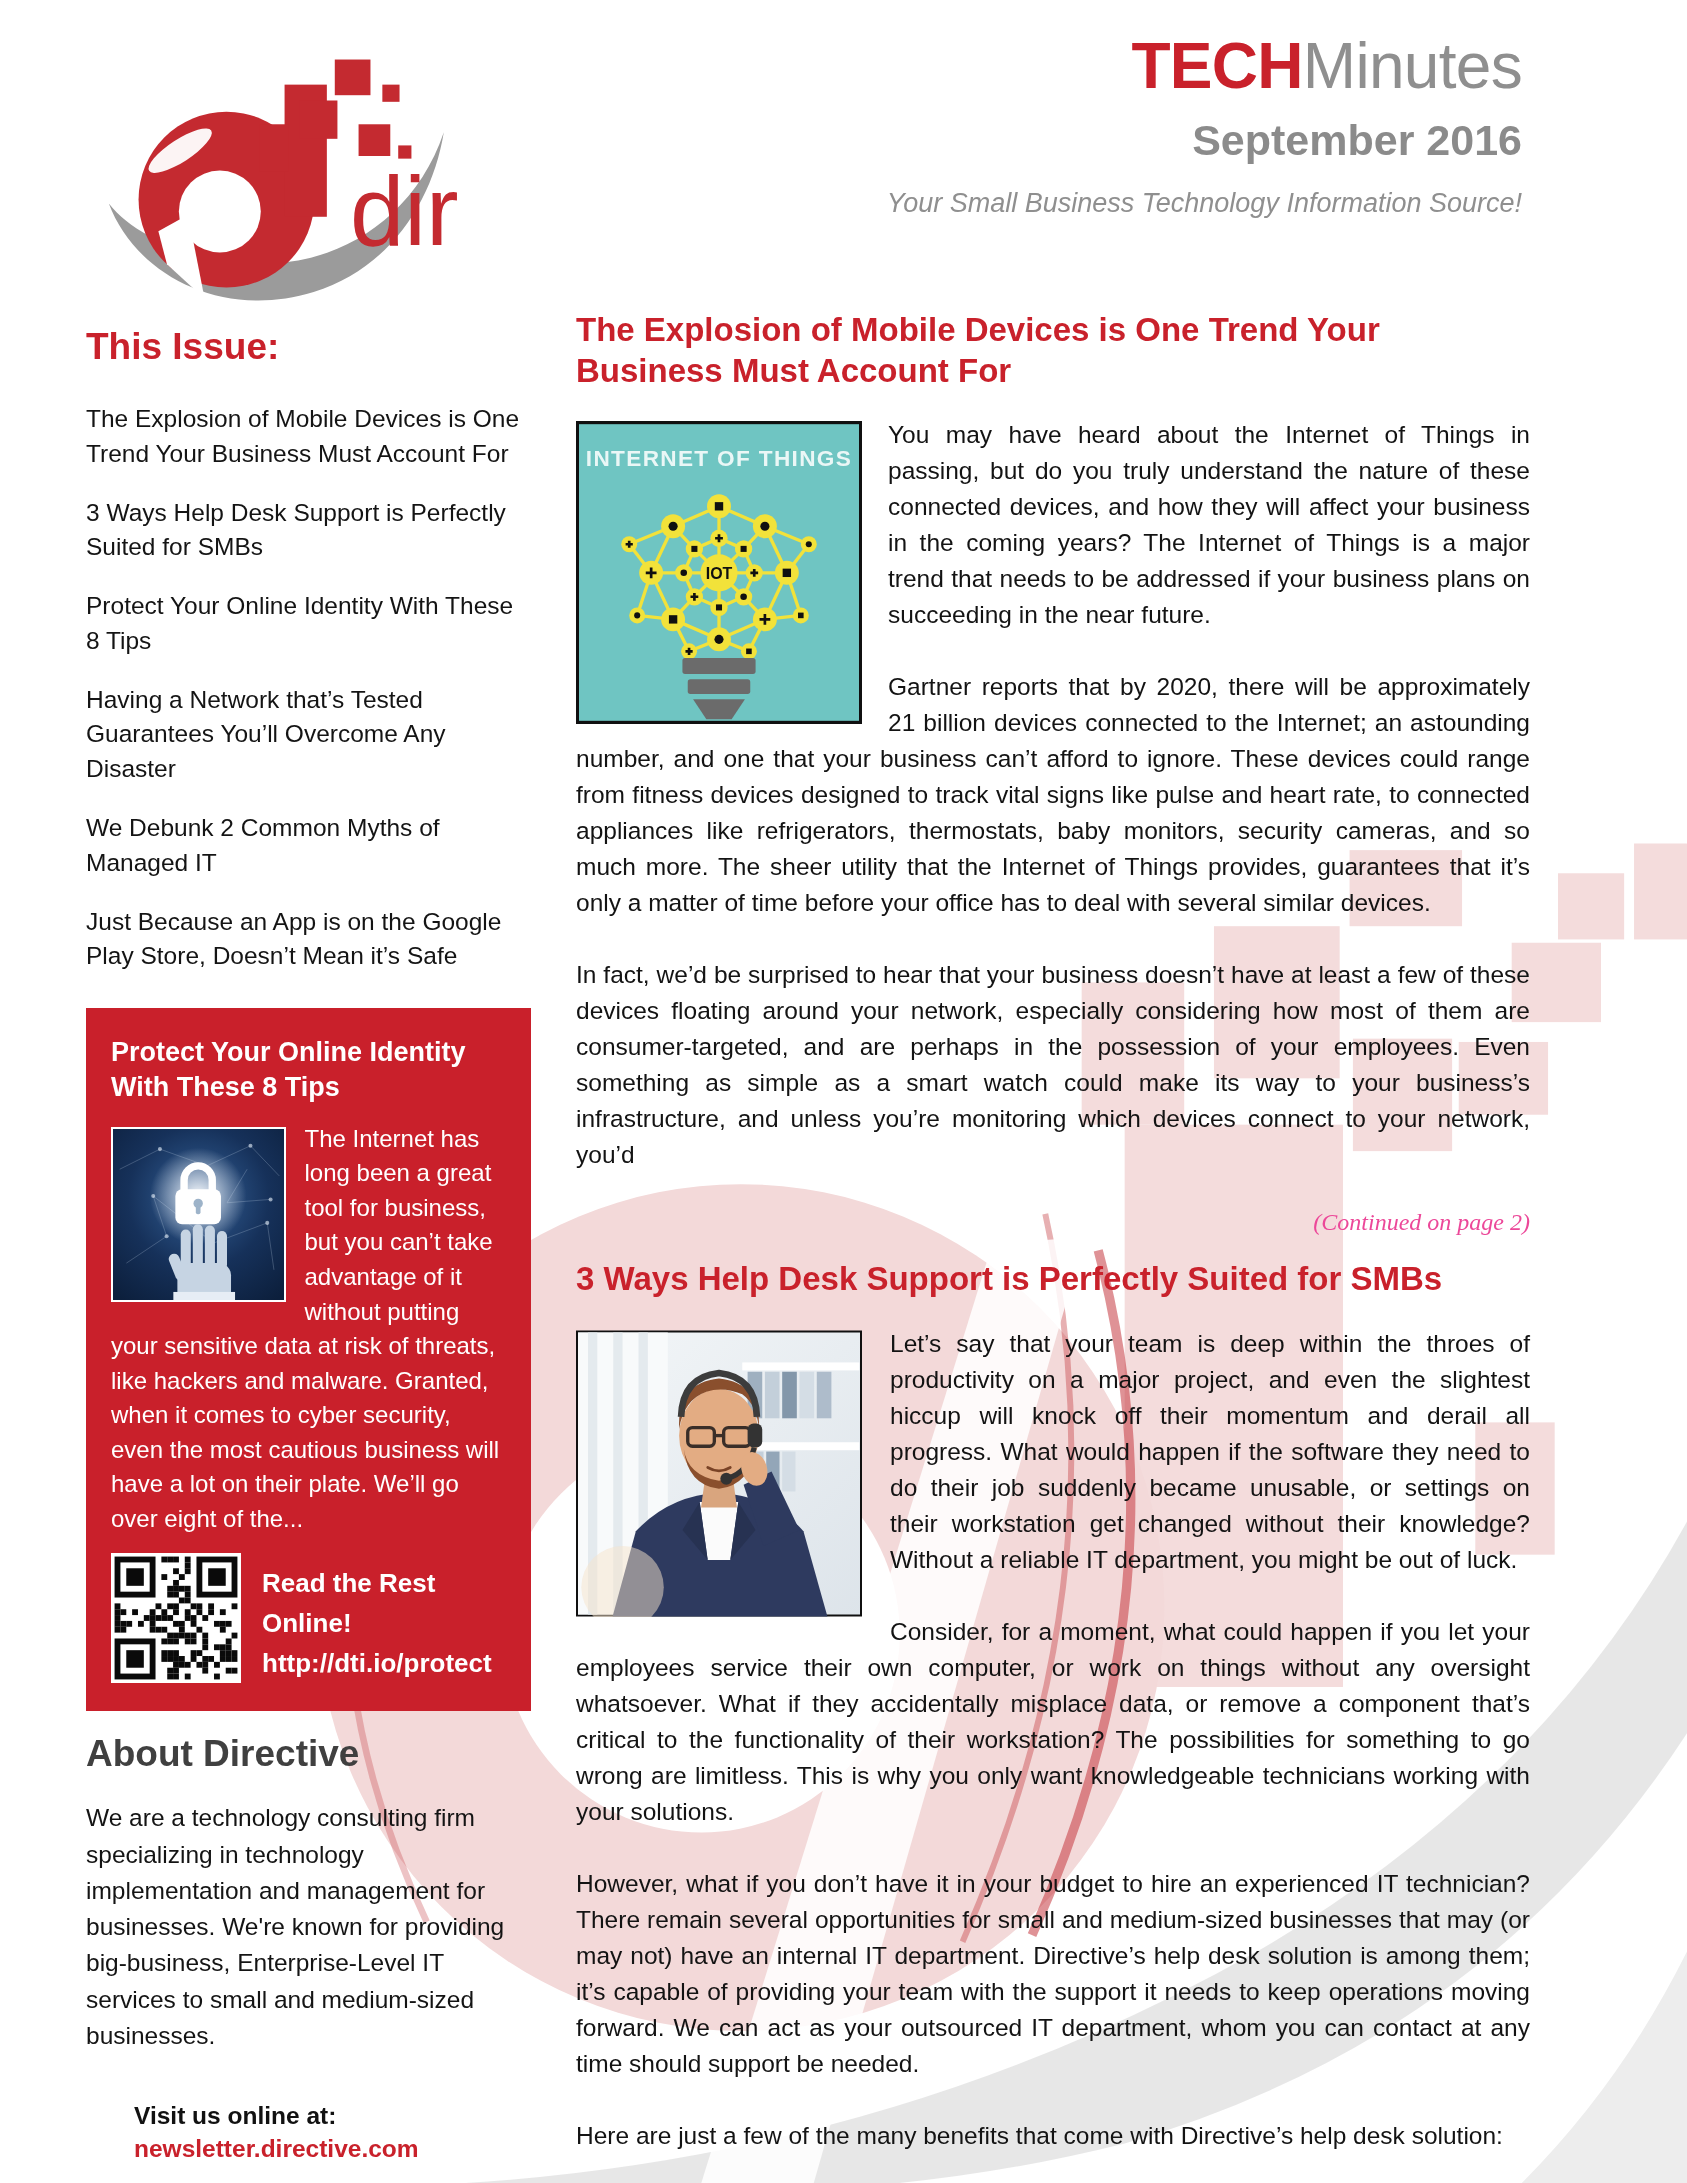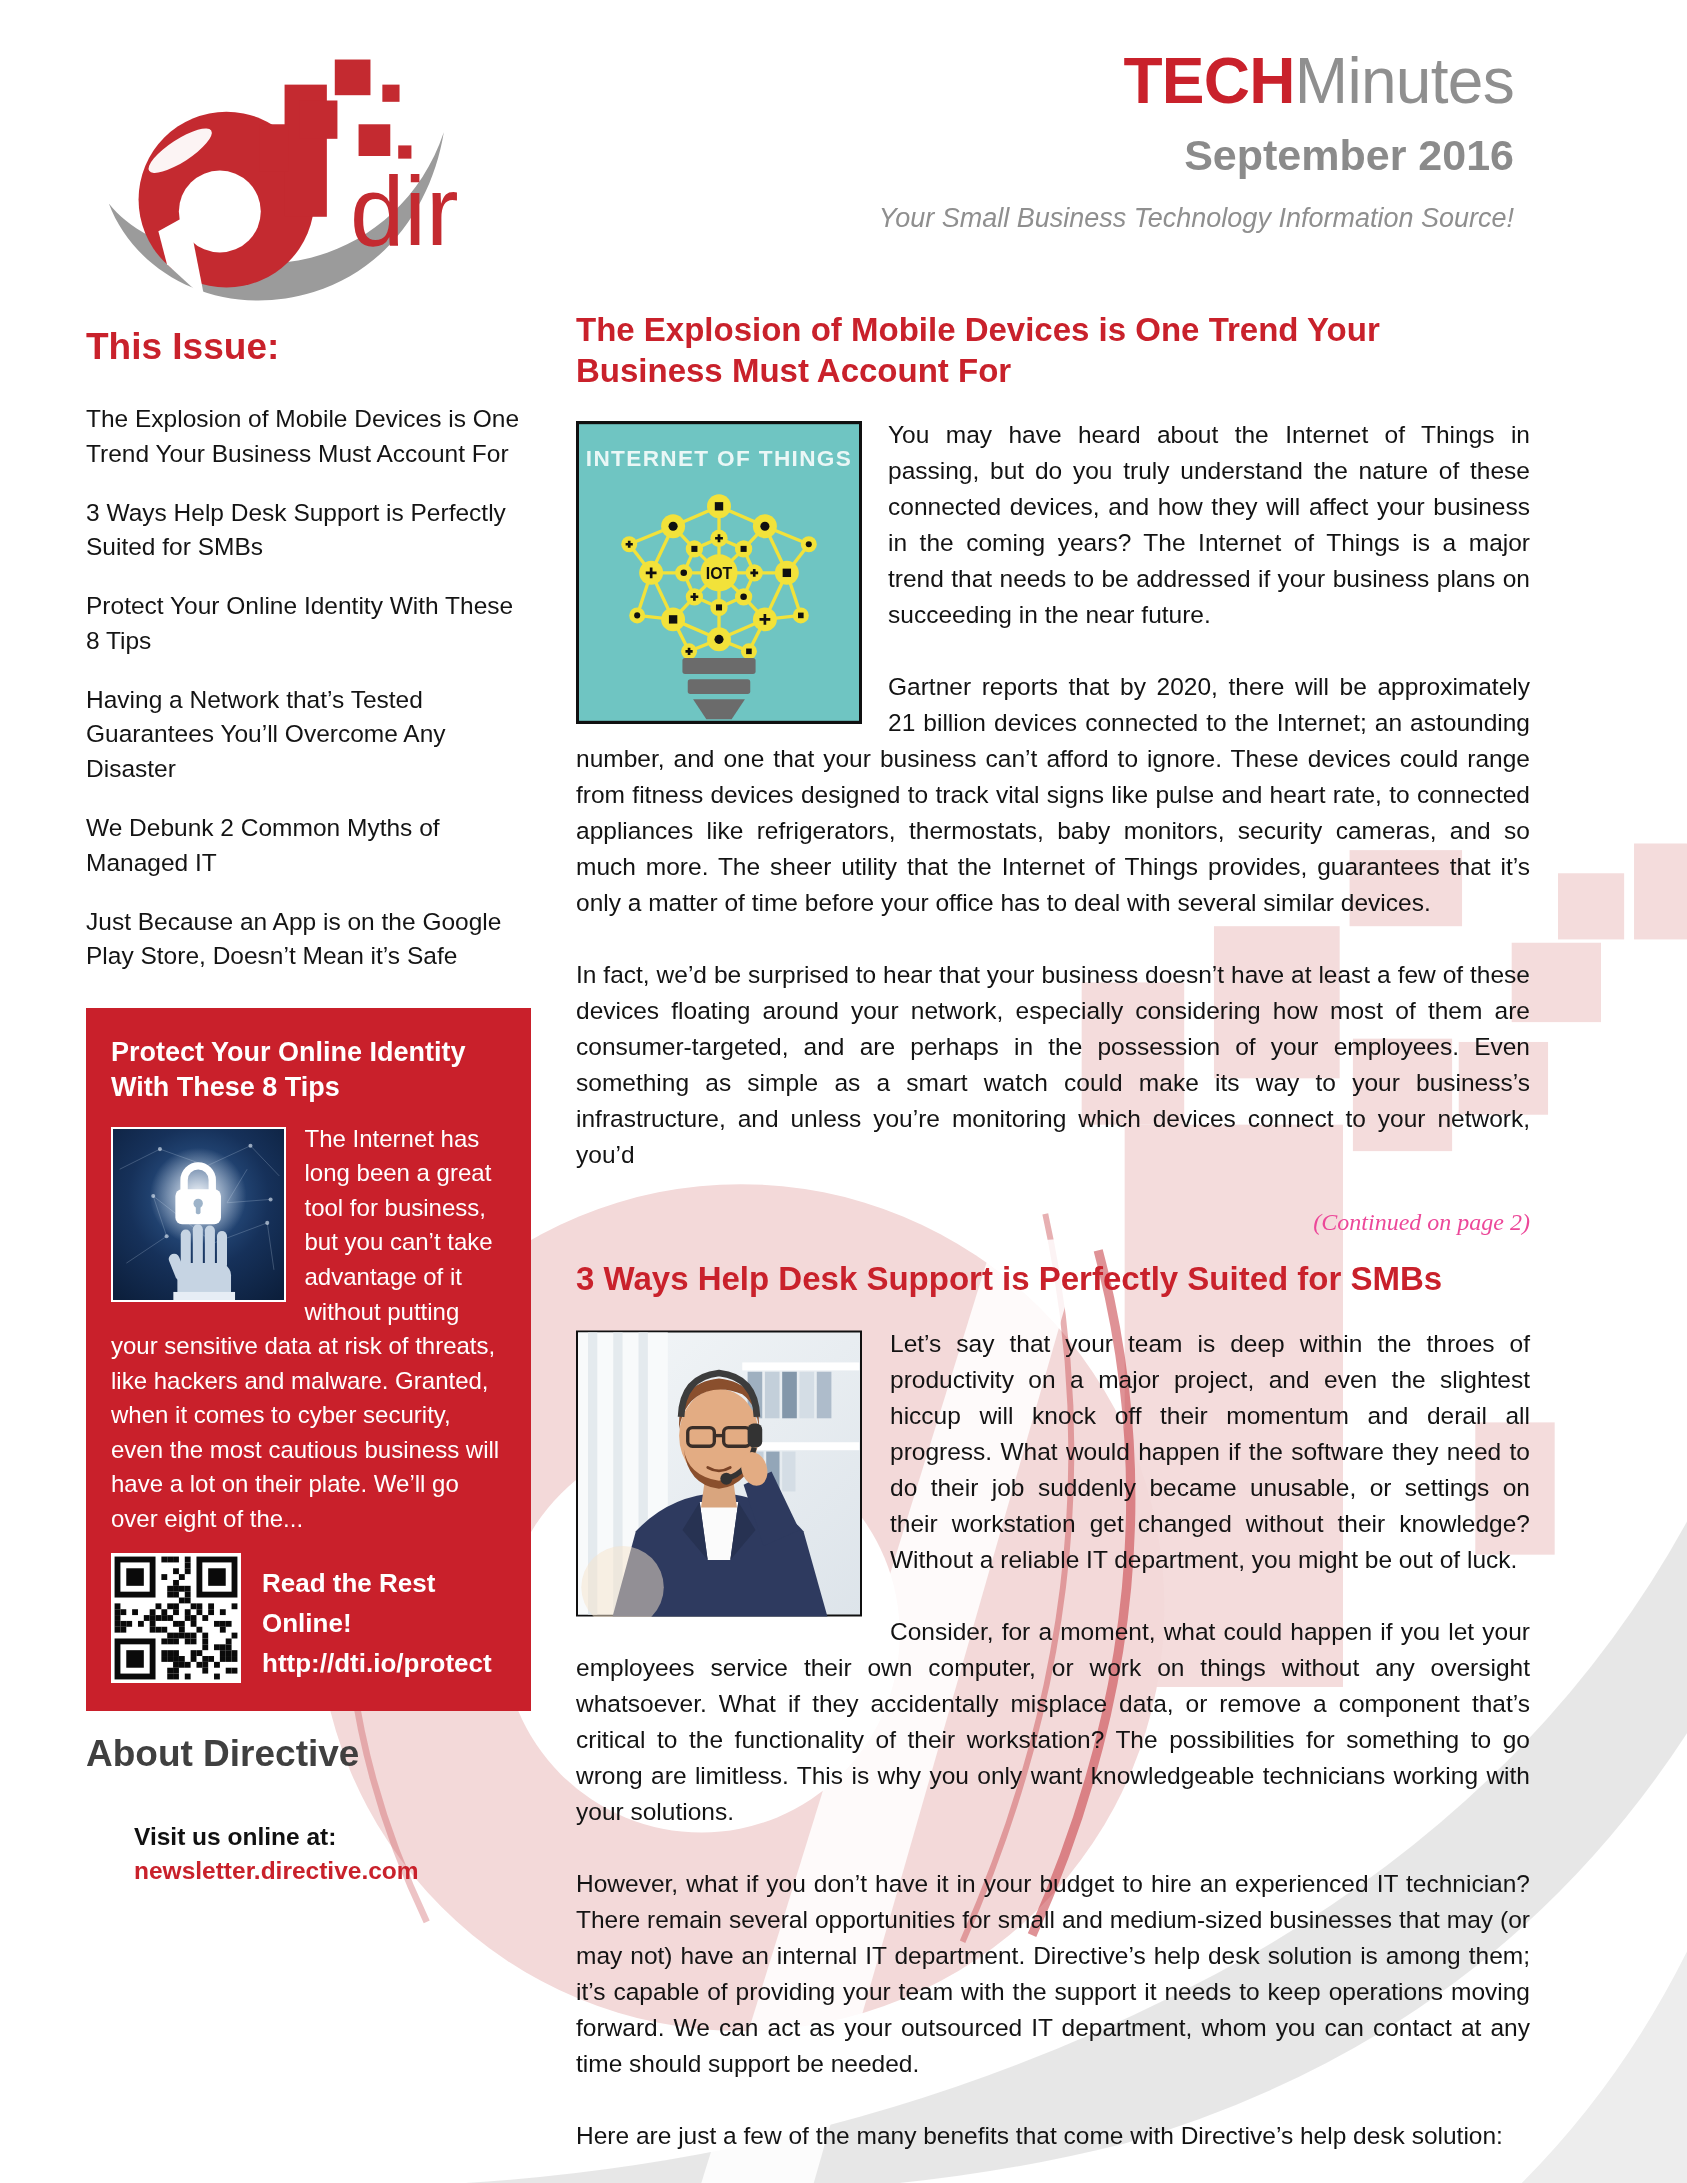--- a/index.html
+++ b/index.html
@@ -3,21 +3,21 @@
 <meta charset="utf-8">
 <style>
   html,body{margin:0;padding:0;background:#ffffff;}
   .page{position:relative;width:1687px;height:2183px;background:#ffffff;overflow:hidden;
         font-family:"Liberation Sans","DejaVu Sans",sans-serif;color:#141414;}
   .content{position:absolute;inset:0;z-index:2;}
   .watermark{position:absolute;inset:0;z-index:1;}
 
   
   .logo{position:absolute;left:89px;top:46px;}
-  .masthead{position:absolute;right:173px;top:33px;text-align:right;margin-top:15px;}
+  .masthead{position:absolute;right:165px;top:33px;text-align:right;}
   .mast-title{font-size:64px;line-height:1.05;letter-spacing:-0.7px;font-weight:700;}
   .mast-title .t-red{color:#C9212B;}
   .mast-title .t-gray{color:#8f8f8f;font-weight:400;}
   .mast-date{font-size:43px;font-weight:700;color:#8b8b8b;margin-top:16px;}
   .mast-tagline{font-size:27px;font-style:italic;color:#8f8f8f;margin-top:22.5px;}
 
   
   .columns{position:absolute;top:301px;left:86px;right:157px;display:flex;gap:45px;}
   .col-left{width:445px;flex:0 0 445px;}
   .col-right{flex:1;min-width:0;}
@@ -310,20 +310,21 @@
                 </g>
             </svg>
             <div class="cta-text">
               <div>Read the Rest Online!</div>
               <a href="#">http://dti.io/protect</a>
             </div>
           </div>
         </div>
 
         <h2 class="about-heading">About Directive</h2>
+        <p class="about-body">We are a technology consulting firm specializing in technology implementation and management for businesses. We're known for providing big-business, Enterprise-Level IT services to small and medium-sized businesses.</p>
 
         <div class="visit">
           <div class="visit-label">Visit us online at:</div>
           <a class="visit-url" href="#">newsletter.directive.com</a>
         </div>
       </aside>
 
       <main class="col-right">
 
         <article>

